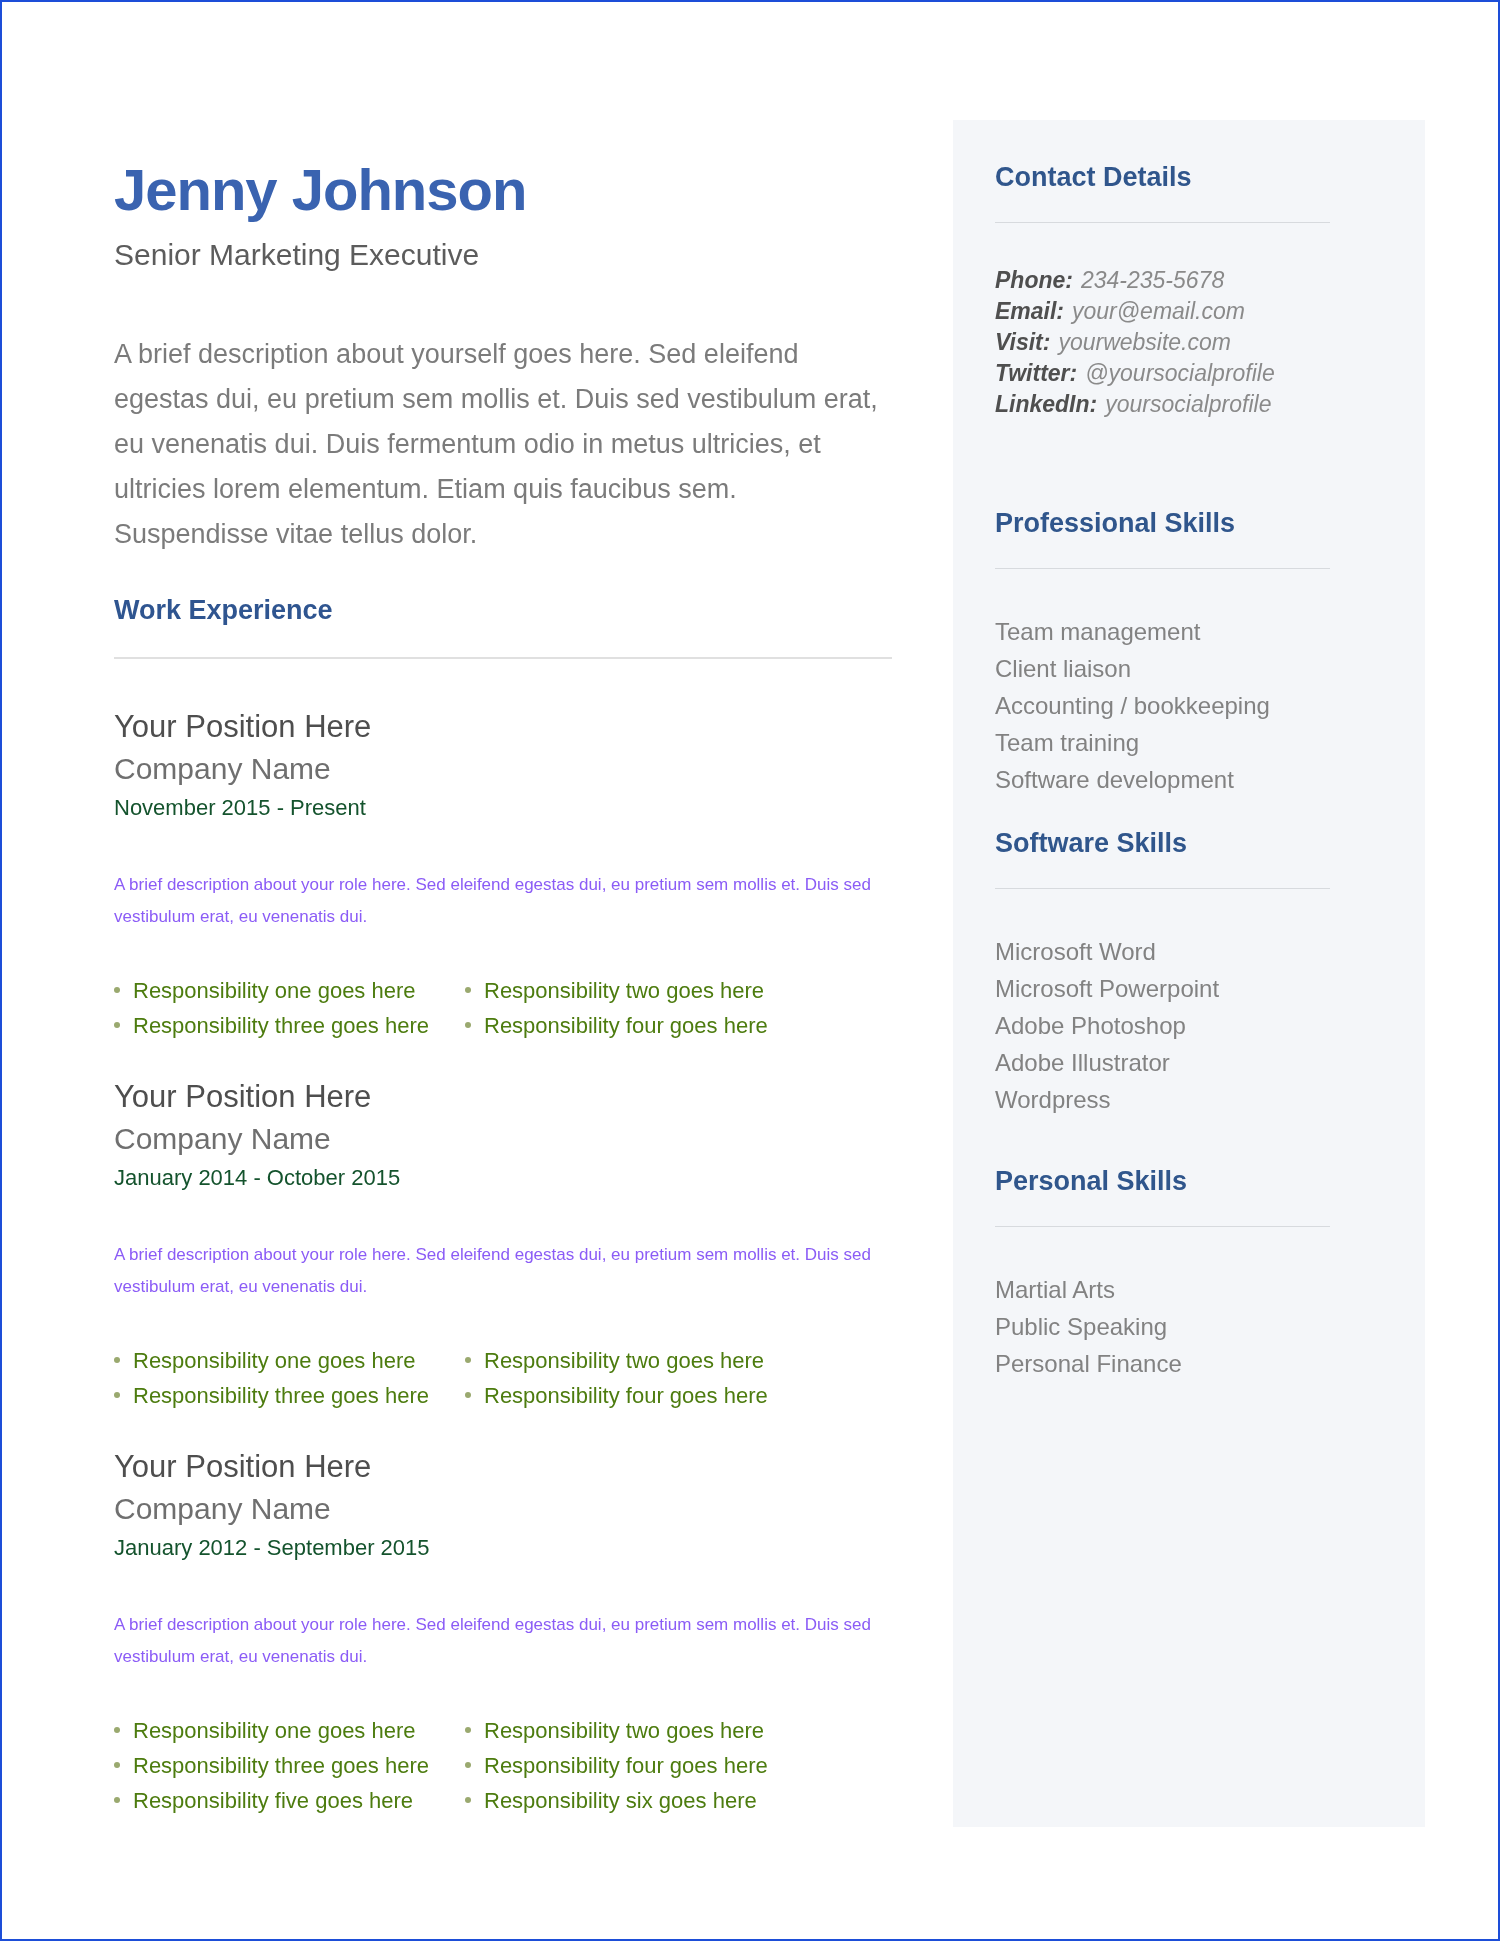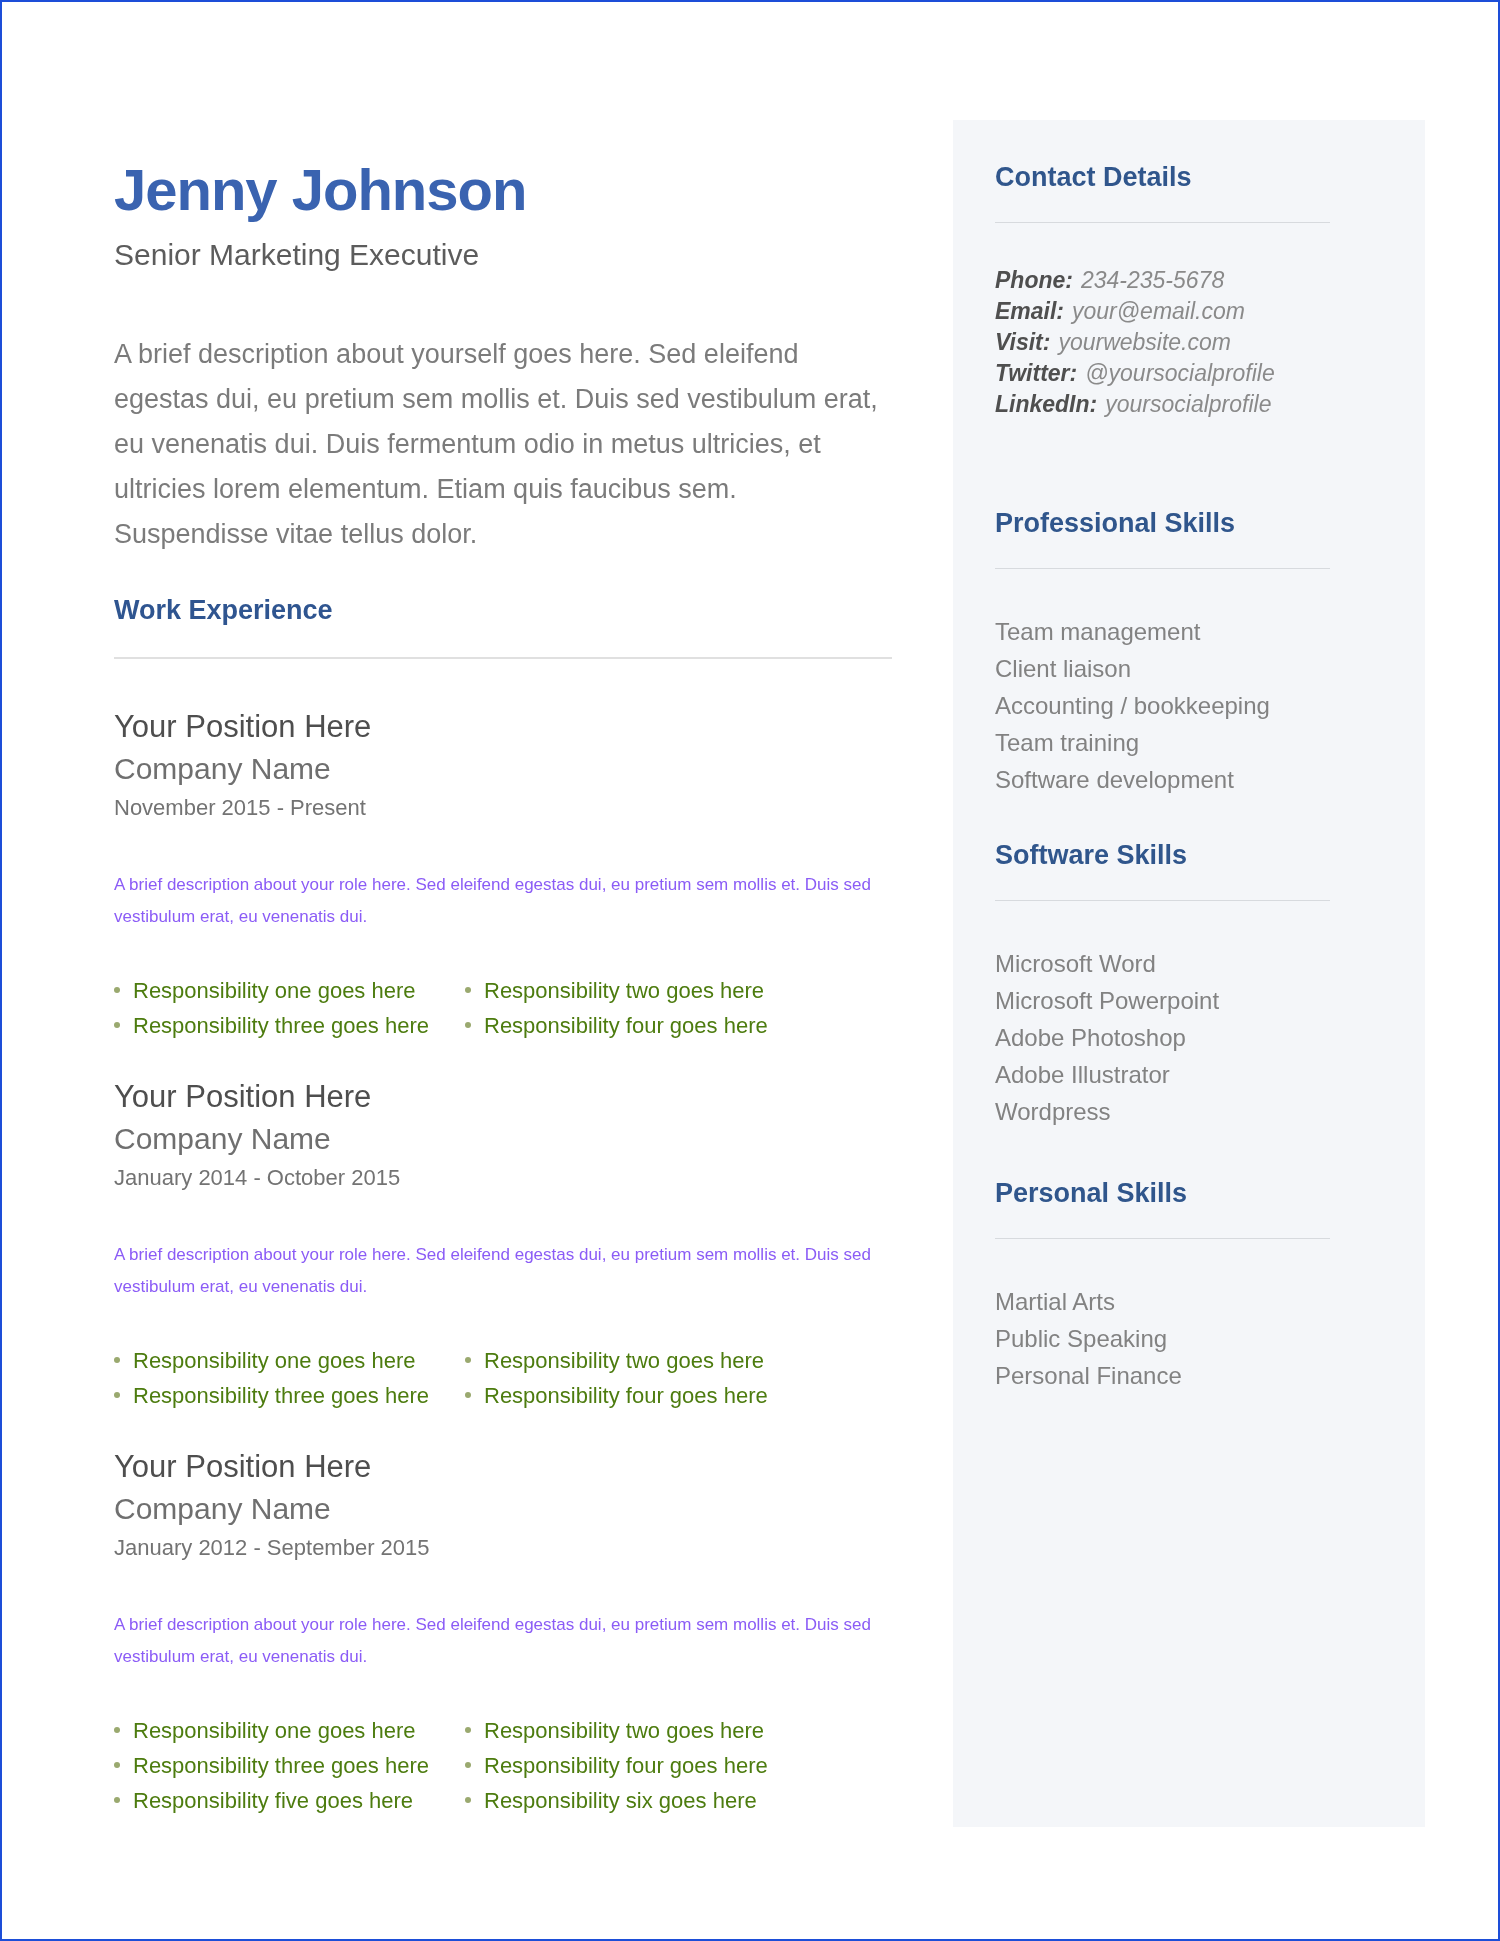--- a/index.html
+++ b/index.html
@@ -15,37 +15,37 @@
     color:#3a63b0; letter-spacing:-1px;
   }
   .subtitle { margin-top:14px; font-size:30px; line-height:38px; color:#5c5c5c; }
   .summary { margin:58px 0 0 0; width:780px; font-size:27px; line-height:45px; color:#7b7b7b; }
   .we-heading { margin:36px 0 0 0; font-size:27px; line-height:34px; font-weight:bold; color:#2f5590; }
   .main-divider { width:778px; border:none; border-top:2px solid #e0e0e0; margin:30px 0 0 0; }
   .job { margin-top:34px; }
   .job:first-of-type { margin-top:48px; }
   .position { margin:0; font-size:31px; line-height:40px; font-weight:400; color:#4e4e4e; }
   .company { margin-top:2px; font-size:30px; line-height:40px; color:#6f6f6f; }
-  .dates { margin-top:4px; font-size:22px; line-height:30px; color:#737373; }
+  .dates { margin-top:4px; font-size:22px; line-height:30px; color:#14532d; }
   .job-desc { margin:46px 0 0 0; width:780px; font-size:17px; line-height:32px; color:#8b5cf6; }
   .resp-grid { margin-top:40px; display:grid; grid-template-columns:351px auto; }
   .resp { position:relative; padding-left:19px; font-size:22px; line-height:35px; color:#4d7c0f; }
   .dot {
     position:absolute; left:0; top:14px; width:6px; height:6px;
     border-radius:50%; background:#9aa96f;
   }
   
   .sidebar {
     position:absolute; left:951px; top:118px; width:472px; height:1707px;
     box-sizing:border-box; background:#f4f6f9; padding:40px 40px 0 42px;
   }
   .side-heading { margin:0; font-size:27px; line-height:34px; font-weight:bold; color:#30568c; }
   .side-divider { width:335px; border:none; border-top:1px solid #d7dade; margin:28px 0 0 0; }
   .sec-professional { margin-top:86px; }
-  .sec-software { margin-top:40px; }
+  .sec-software { margin-top:28px; }
   .sec-personal { margin-top:46px; }
   .contact-list { margin-top:42px; }
   .contact-row { font-size:23px; line-height:31px; color:#8a8a8a;font-style:italic; }
   .contact-label { color:#4f4f4f; font-weight:bold; margin-right:8px; }
   .skill-list { margin-top:44px; font-size:24px; line-height:37px; color:#828282; }
   .skill-item { white-space:nowrap; }
 </style>
 </head>
 <body>
 

